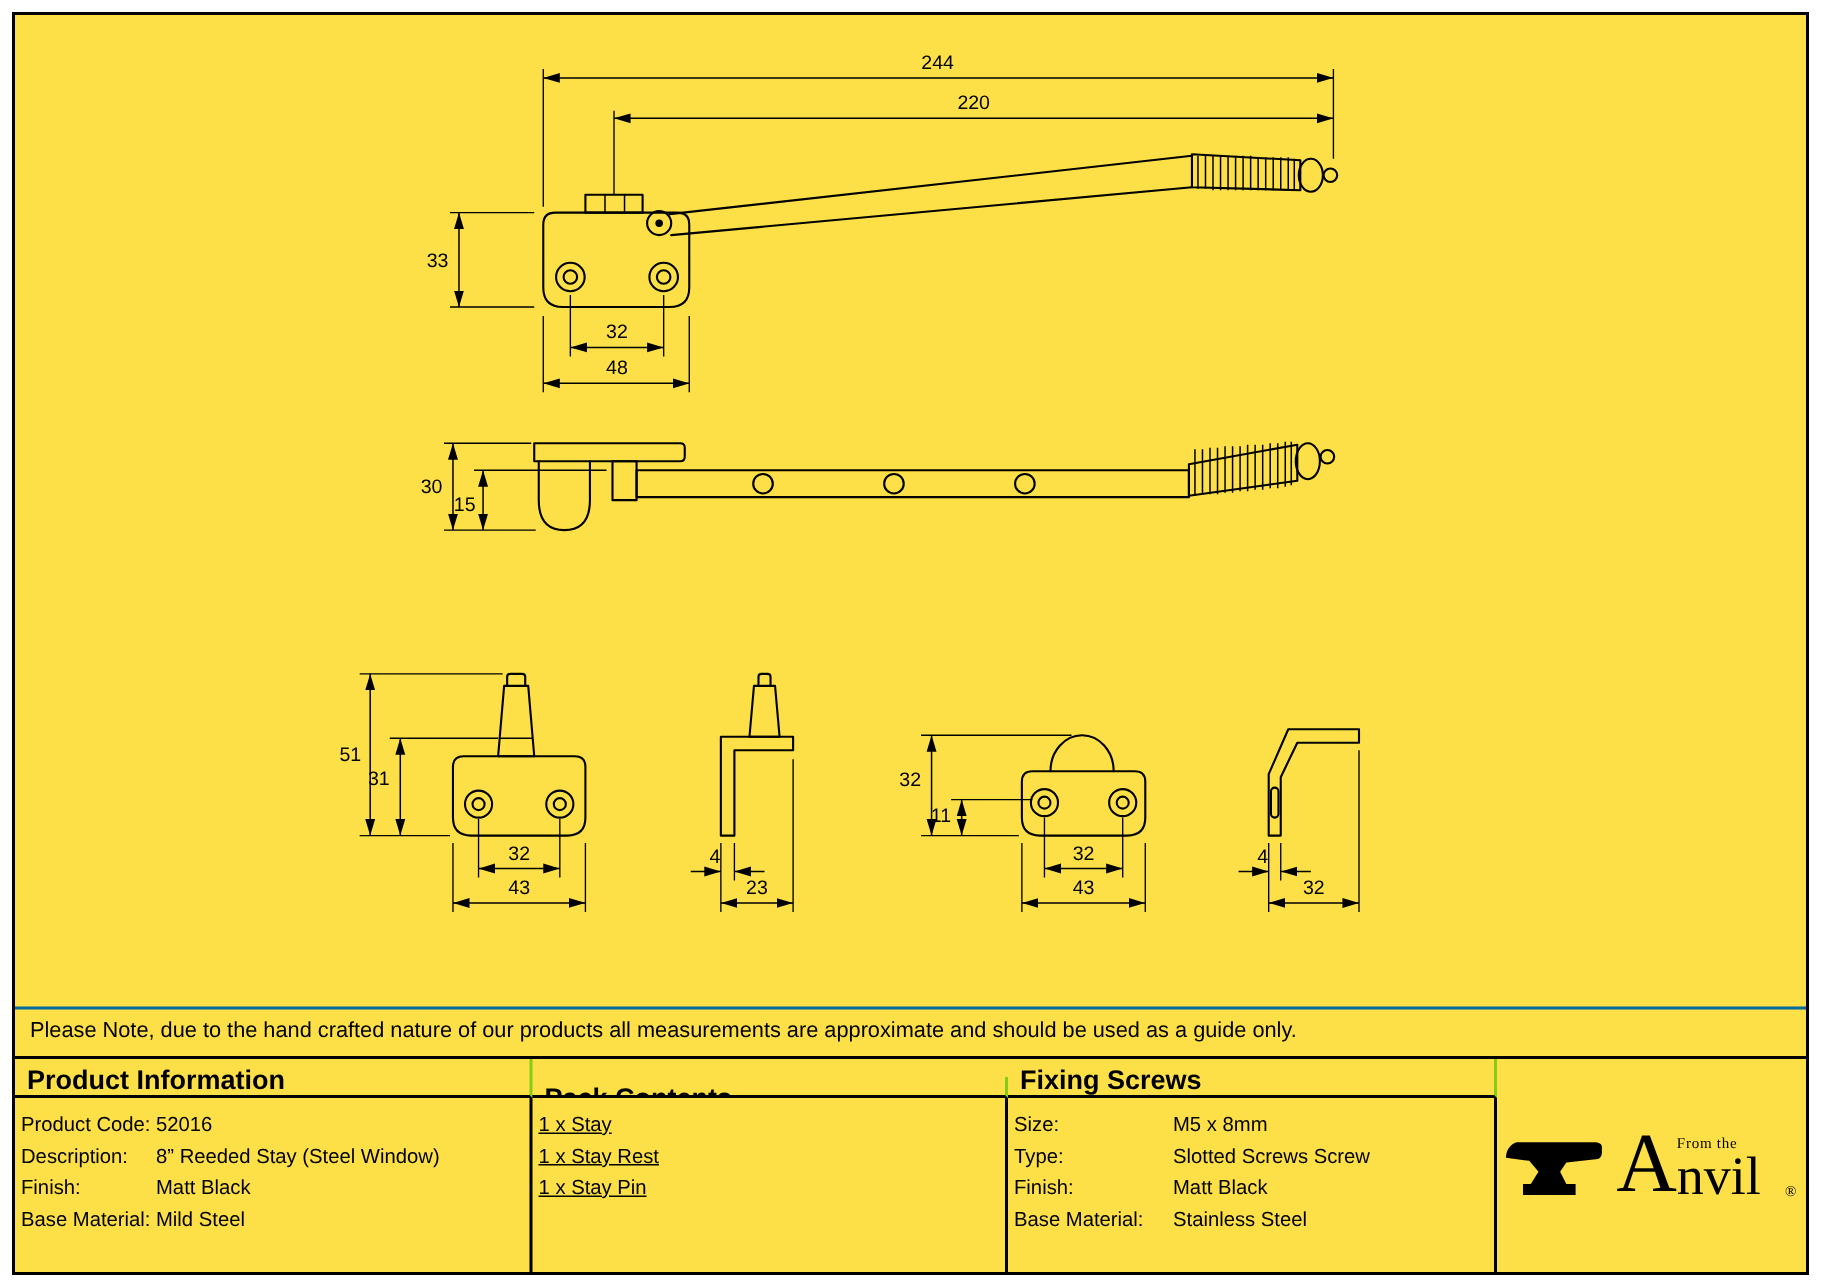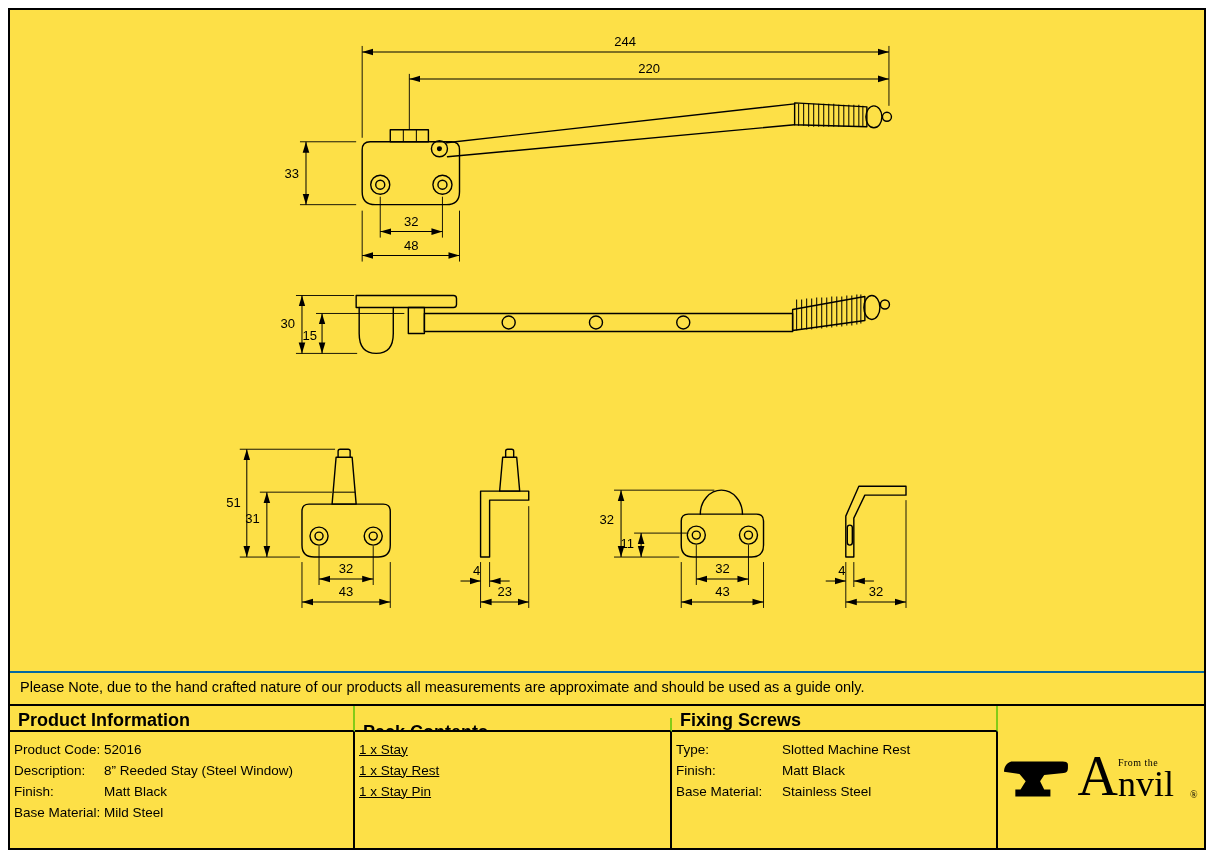--- a/index.html
+++ b/index.html
@@ -268,22 +268,26 @@
       </div>
 
       <div class="cell bodyc b2">
         <div class="pack-item">1 x Stay</div>
         <div class="pack-item">1 x Stay Rest</div>
         <div class="pack-item">1 x Stay Pin</div>
       </div>
 
       <div class="cell bodyc b3">
         <div class="kv">
+          <span class="k">Size:</span>
+          <span class="v">M5 x 8mm</span>
+        </div>
+        <div class="kv">
           <span class="k">Type:</span>
-          <span class="v">Slotted Machine Rest</span>
+          <span class="v">Slotted Screws Screw</span>
         </div>
         <div class="kv">
           <span class="k">Finish:</span>
           <span class="v">Matt Black</span>
         </div>
         <div class="kv">
           <span class="k">Base Material:</span>
           <span class="v">Stainless Steel</span>
         </div>
       </div>

